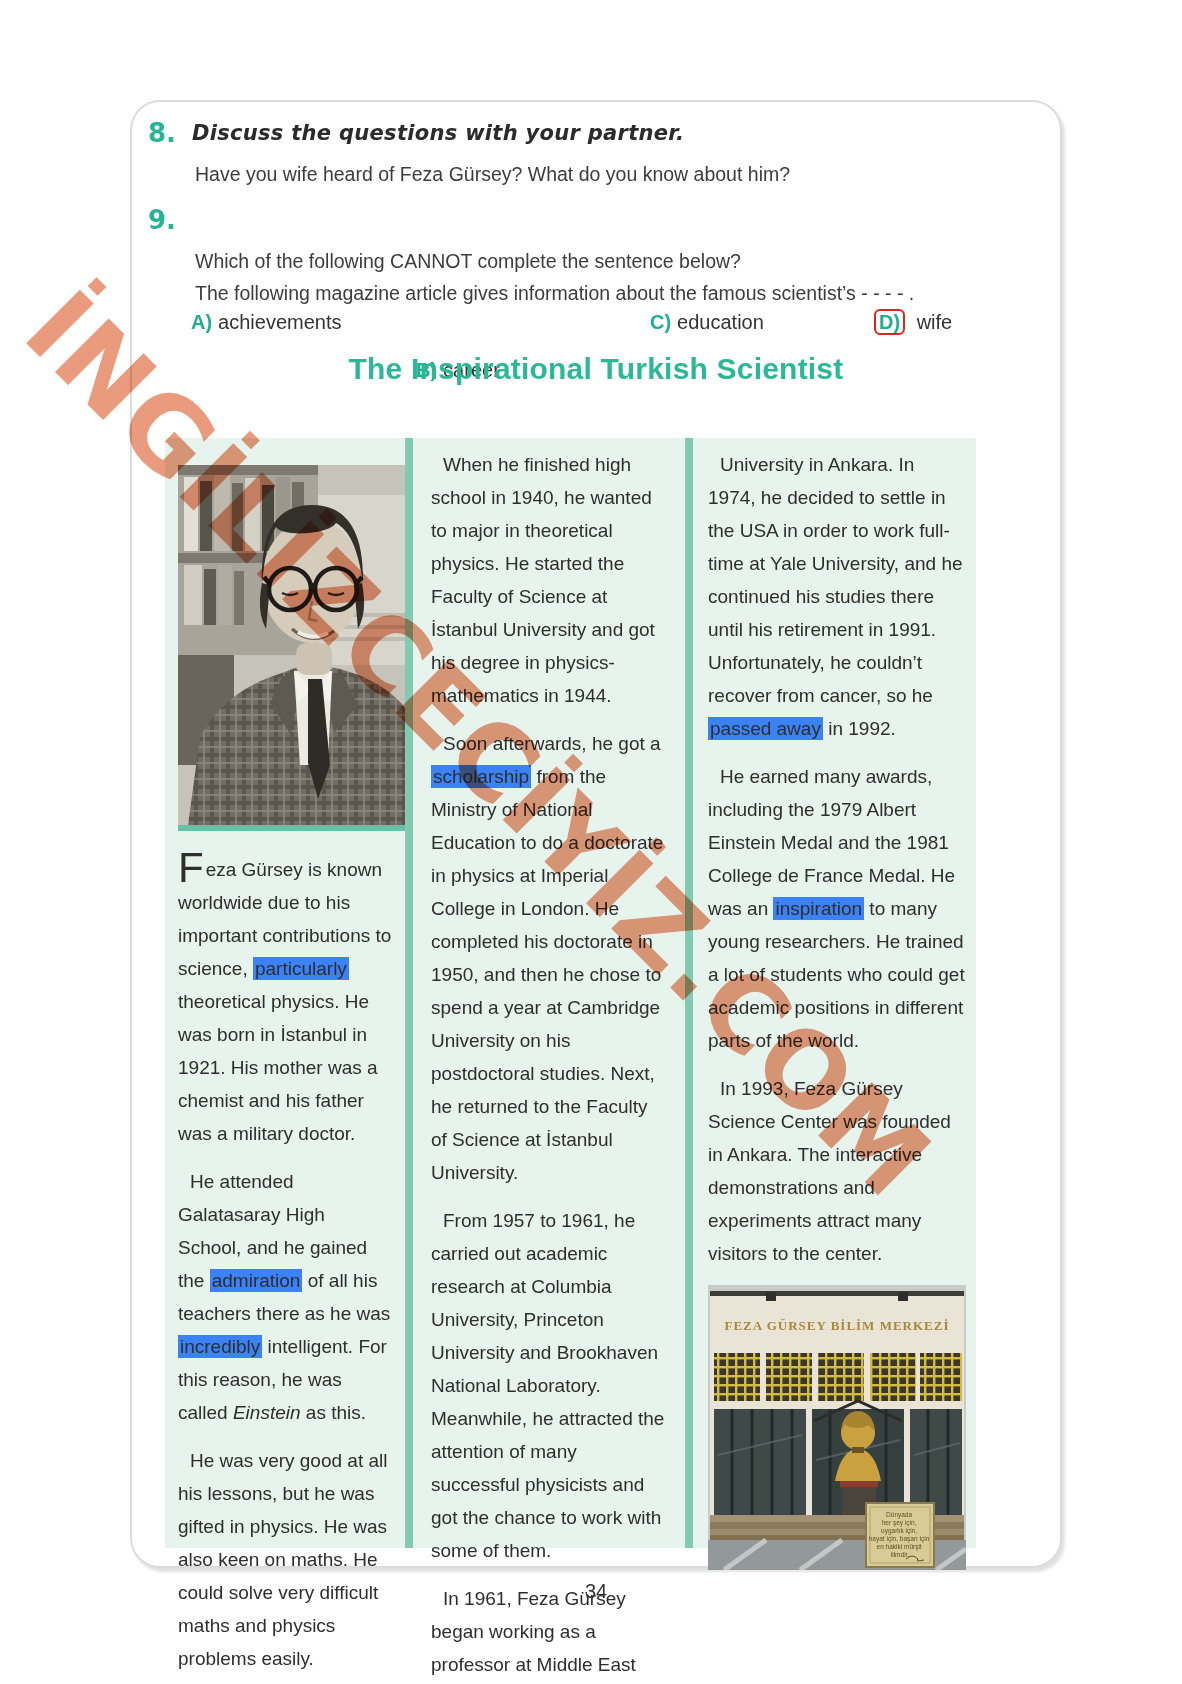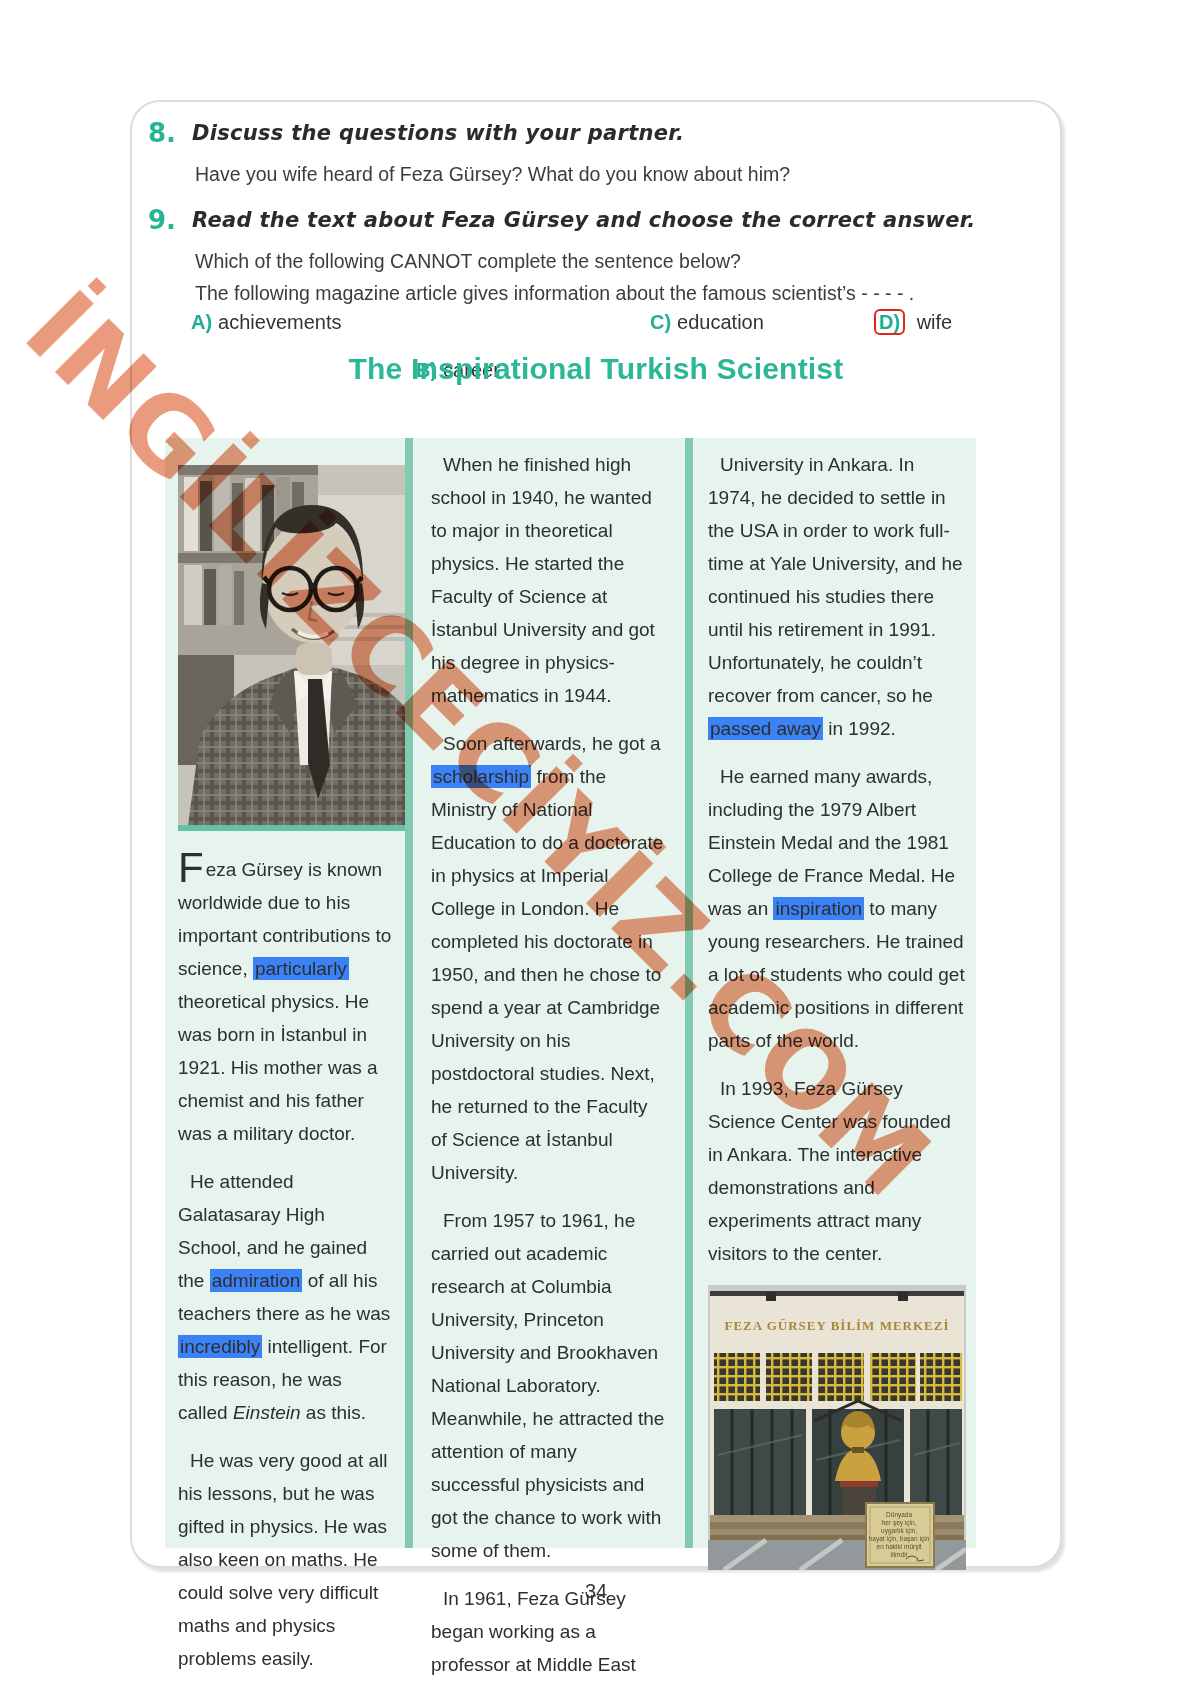--- a/index.html
+++ b/index.html
@@ -65,21 +65,20 @@
 <div class="page-frame"></div>
 
 <div class="ex-row" style="left:148px; top:118px;">
   <div class="ex-num">8.</div>
   <div class="ex-instr">Discuss the questions with your partner.</div>
 </div>
 <div class="q-line" style="top:163px;">Have you wife heard of Feza Gürsey? What do you know about him?</div>
 
 <div class="ex-row" style="left:148px; top:205px;">
   <div class="ex-num">9.</div>
-  <div class="ex-instr">Read the text about Feza Gürsey and choose the correct answer.</div>
 </div>
 <div class="q-line" style="top:250px;">Which of the following CANNOT complete the sentence below?</div>
 <div class="q-line" style="top:282px;">The following magazine article gives information about the famous scientist’s - - - - .</div>
 
 <div class="options">
   <span class="opt opt-a">
     <span class="opt-letter">A)</span><span>achievements</span>
   </span>
   <span class="opt opt-b">
     <span class="opt-letter">B)</span><span>career</span>

